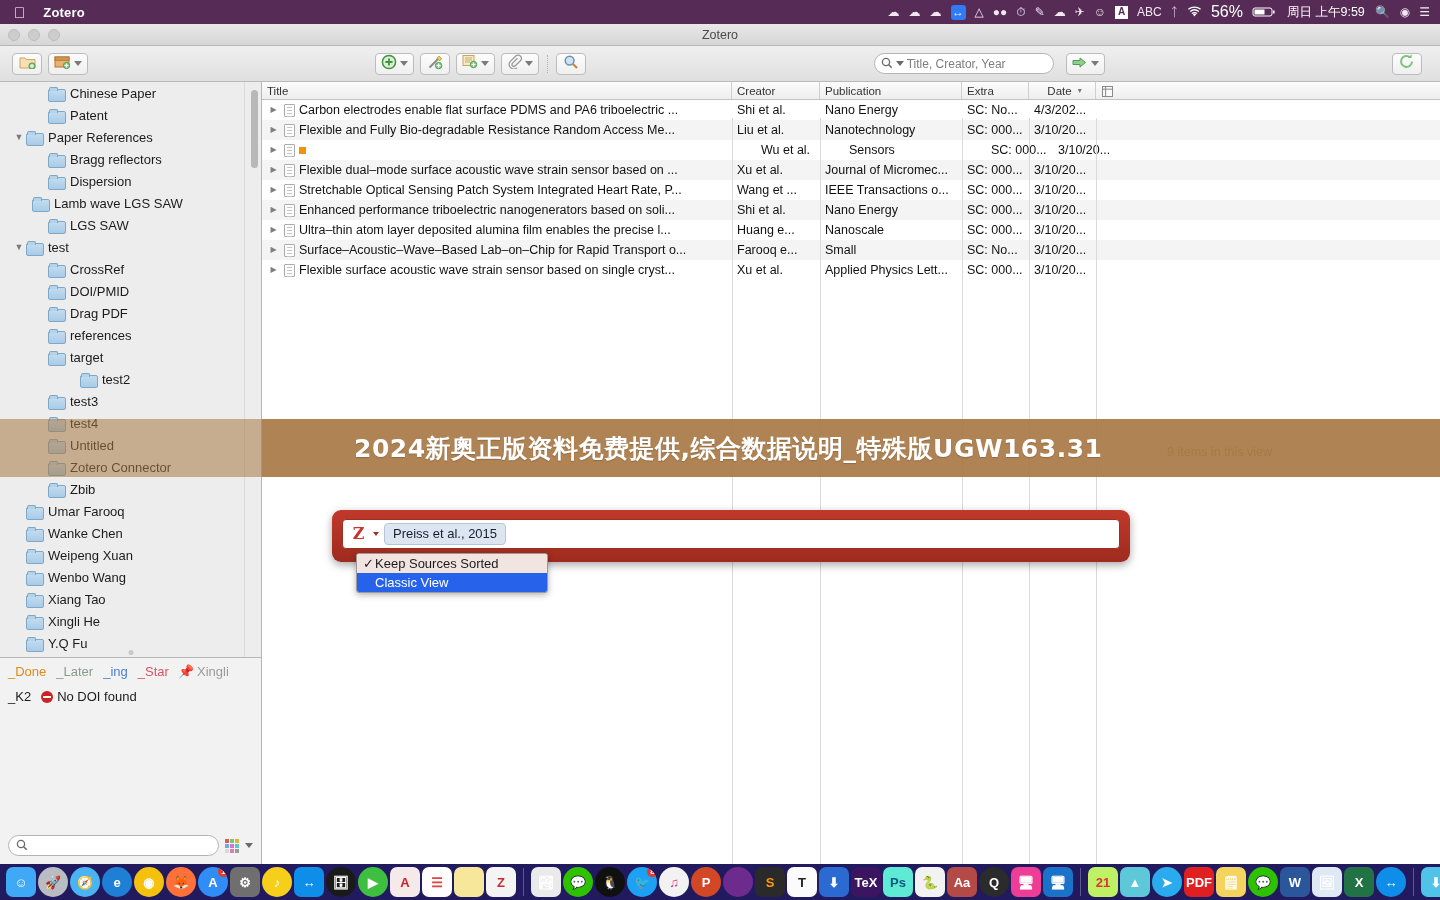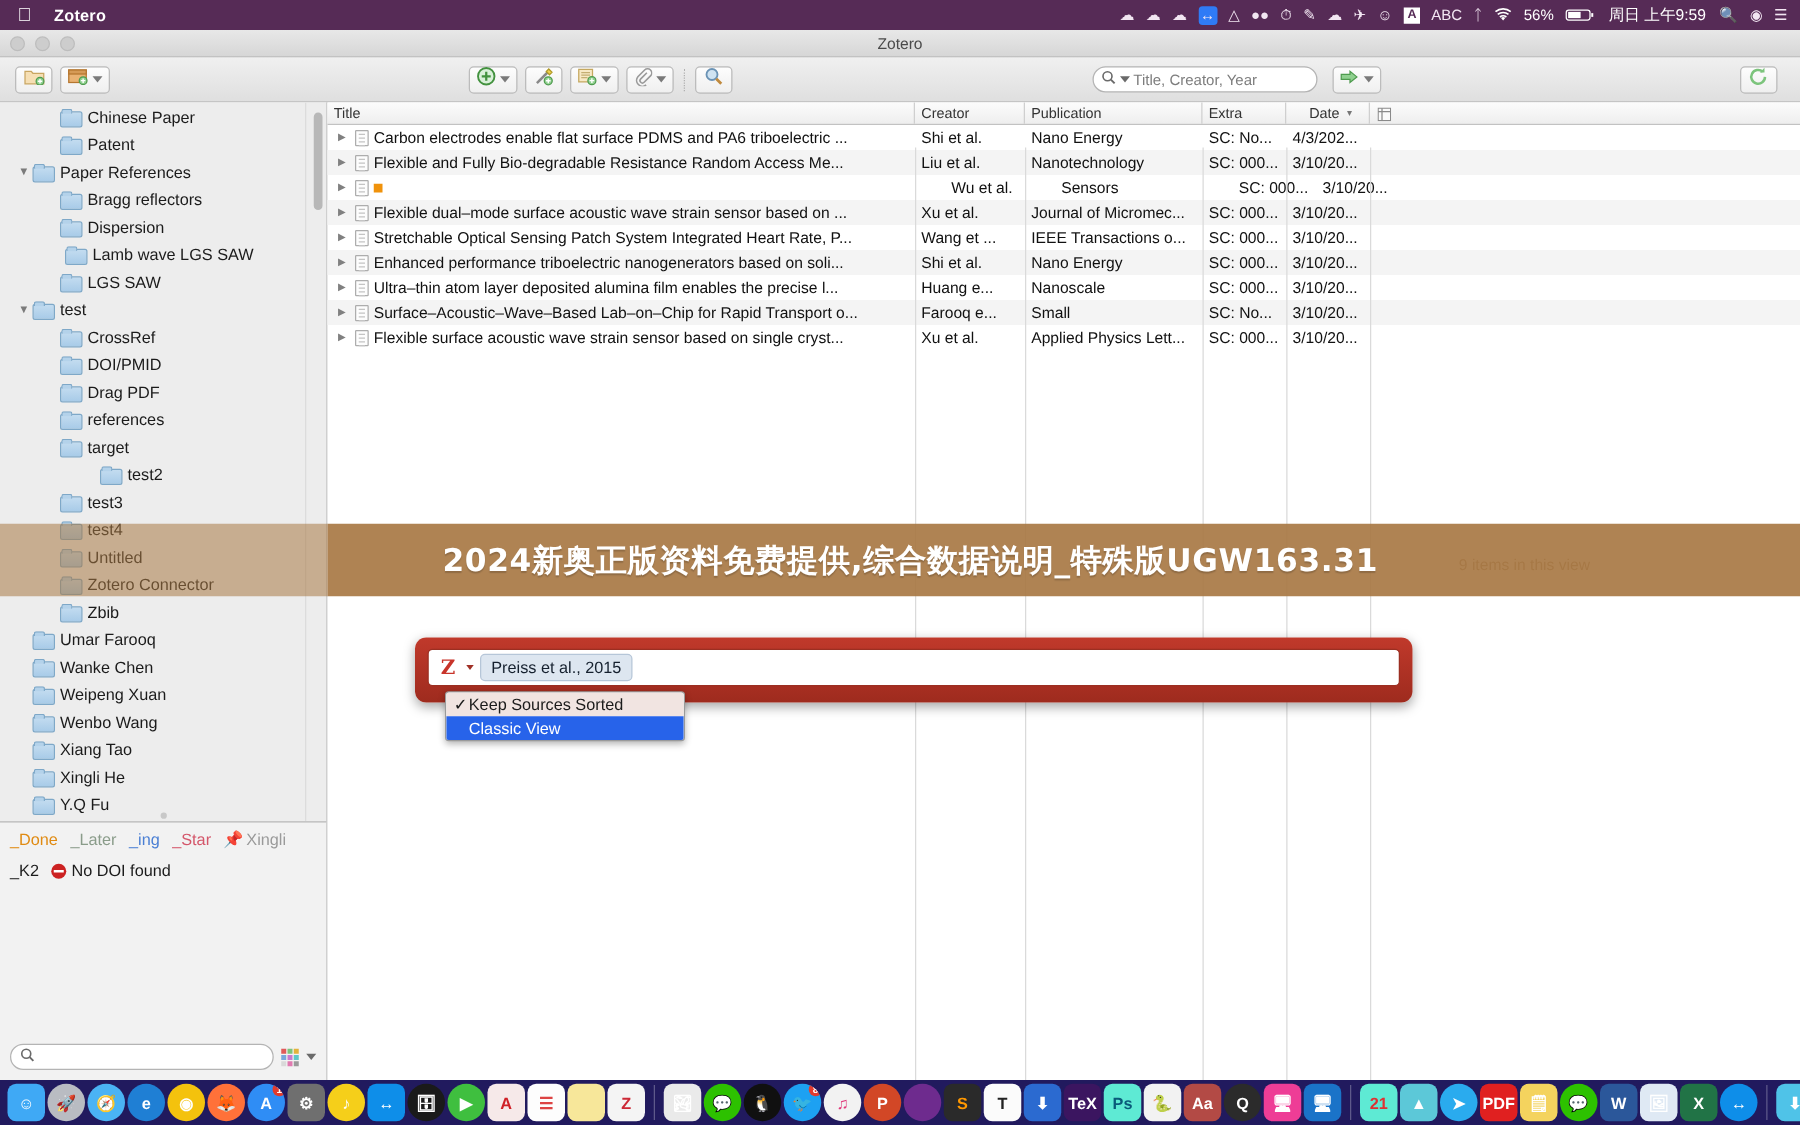--- a/index.html
+++ b/index.html
@@ -19,21 +19,21 @@
     color: #fff; font-size: 12.5px;
   }
   #menubar .apple { margin-left: 14px; font-size: 15px; line-height: 1; }
   #menubar .appname { margin-left: 18px; font-weight: bold; font-size: 13px; letter-spacing: .2px;}
   #menubar .spacer { flex: 1; }
   #menubar .mb-icons { display: flex; align-items: center; gap: 9px; padding-right: 10px; }
   .mbi { display: inline-flex; align-items: center; justify-content: center;
          height: 16px; color: #f2e6f2; font-size: 12px; line-height: 1; }
   .mbi svg { display: block; }
   .mb-time { font-size: 12.5px; color: #fff; white-space: nowrap; margin: 0 2px; }
-  .mb-batt { font-size: 12px; color: #fff; }
+  .mb-batt { font-size: 16px; color: #fff; }
   .mbi-box { width: 15px; height: 15px; border-radius: 3px; background: #2f7bf6;
              display: inline-flex; align-items: center; justify-content: center; }
 
   
   #window {
     position: absolute; left: 0; top: 24px; width: 1440px; height: 840px;
     background: #ececec;
   }
   #titlebar {
     position: relative; height: 22px;
@@ -411,21 +411,21 @@
             <div class="coll" style="padding-left: 52px;">
               <span class="tri" style="margin-left: -18px;"></span>
               <span class="folder"></span>
               <span>Bragg reflectors</span>
             </div>
             <div class="coll" style="padding-left: 52px;">
               <span class="tri" style="margin-left: -18px;"></span>
               <span class="folder"></span>
               <span>Dispersion</span>
             </div>
-            <div class="coll" style="padding-left: 56px;">
+            <div class="coll" style="padding-left: 36px;">
               <span class="tri" style="margin-left: -18px;"></span>
               <span class="folder"></span>
               <span>Lamb wave LGS SAW</span>
             </div>
             <div class="coll" style="padding-left: 52px;">
               <span class="tri" style="margin-left: -18px;"></span>
               <span class="folder"></span>
               <span>LGS SAW</span>
             </div>
             <div class="coll" style="padding-left: 30px;">
@@ -749,21 +749,21 @@
     <div class="dicon" style="background: rgb(251, 251, 251); color: rgb(34, 34, 34);">T</div>
     <div class="dicon" style="background: rgb(43, 106, 208);">⬇</div>
     <div class="dicon" style="background: rgb(59, 21, 96);">TeX</div>
     <div class="dicon" style="background: #5eead4; color: rgb(10, 90, 122);">Ps</div>
     <div class="dicon" style="background: rgb(242, 242, 242);">🐍</div>
     <div class="dicon" style="background: rgb(179, 74, 69);">Aa</div>
     <div class="dicon round" style="background: rgb(43, 43, 43);">Q</div>
     <div class="dicon" style="background: rgb(238, 61, 150);">🖥</div>
     <div class="dicon" style="background: rgb(26, 115, 200);">🖥</div>
     <span class="dsep"></span>
-    <div class="dicon" style="background: #5eead4; color: rgb(221, 51, 51);">21</div>
+    <div class="dicon" style="background: #bef264; color: rgb(221, 51, 51);">21</div>
     <div class="dicon" style="background: rgb(92, 200, 216);">▲</div>
     <div class="dicon round" style="background: rgb(42, 171, 238);">➤</div>
     <div class="dicon" style="background: rgb(224, 32, 32);">PDF</div>
     <div class="dicon" style="background: rgb(244, 211, 94);">🗒</div>
     <div class="dicon round" style="background: rgb(45, 193, 0);">💬</div>
     <div class="dicon" style="background: rgb(43, 87, 154);">W</div>
     <div class="dicon" style="background: rgb(223, 233, 244);">🖼</div>
     <div class="dicon" style="background: rgb(33, 115, 70);">X</div>
     <div class="dicon round" style="background: rgb(14, 142, 233);">↔</div>
     <span class="dsep"></span>

